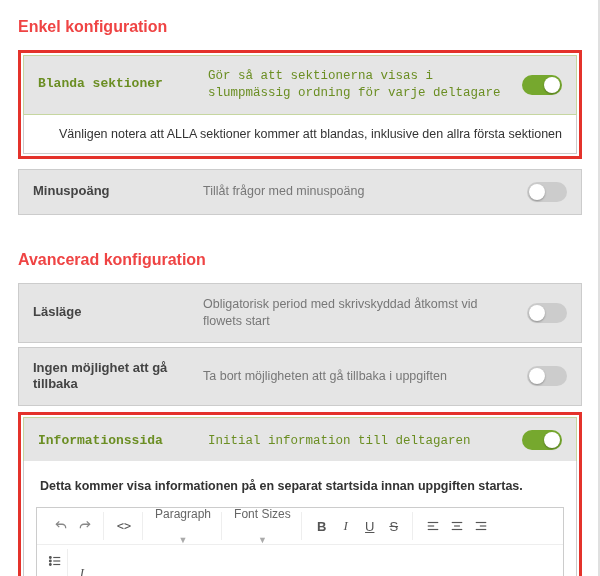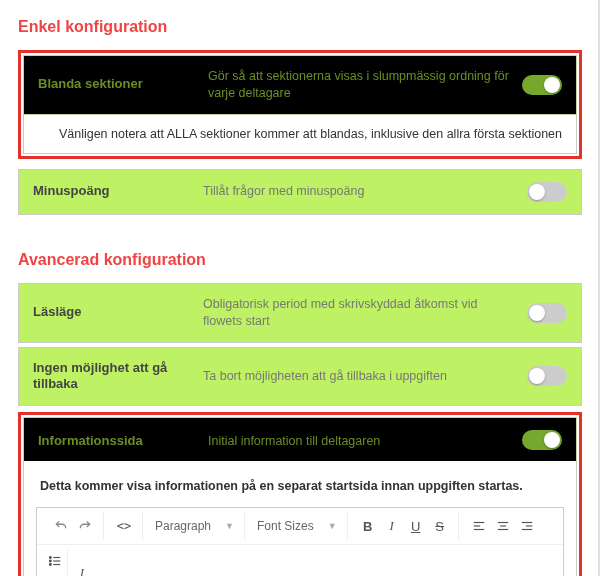--- a/index.html
+++ b/index.html
@@ -21,27 +21,28 @@
   .hl-box {
     border: 3px solid #e4322b;
     padding: 2px;
     margin-bottom: 10px;
   }
   .setting-row {
     display: flex;
     align-items: center;
     padding: 12px 14px;
     border: 1px solid #ccc;
-    background: #bef264;
+    background: #e5e5e5;
     margin-bottom: 4px;
     gap: 10px;
   }
   .setting-row.on {
-    background: #000000;
+    background: #e5e5e5;
     border-color: #c6d6a0;
+    font-family: Liberation Mono, monospace;
   }
   .setting-row .label {
     width: 160px;
     flex-shrink: 0;
     font-weight: 700;
     font-size: 13px;
     color: #444;
     line-height: 1.3;
   }
   .setting-row.on .label { color: #6b8e23; }
@@ -129,20 +130,21 @@
     border-radius: 3px;
   }
   .tb-select {
     display: flex;
     align-items: center;
     font-size: 12px;
     color: #666;
     padding: 0 4px;
     cursor: pointer;
     gap: 14px;
+    flex-direction: column;
   }
   .tb-select .caret {
     font-size: 9px;
     color: #aaa;
   }
   .toolbar2 {
     display: flex;
     align-items: center;
     padding: 4px 6px;
     gap: 2px;

